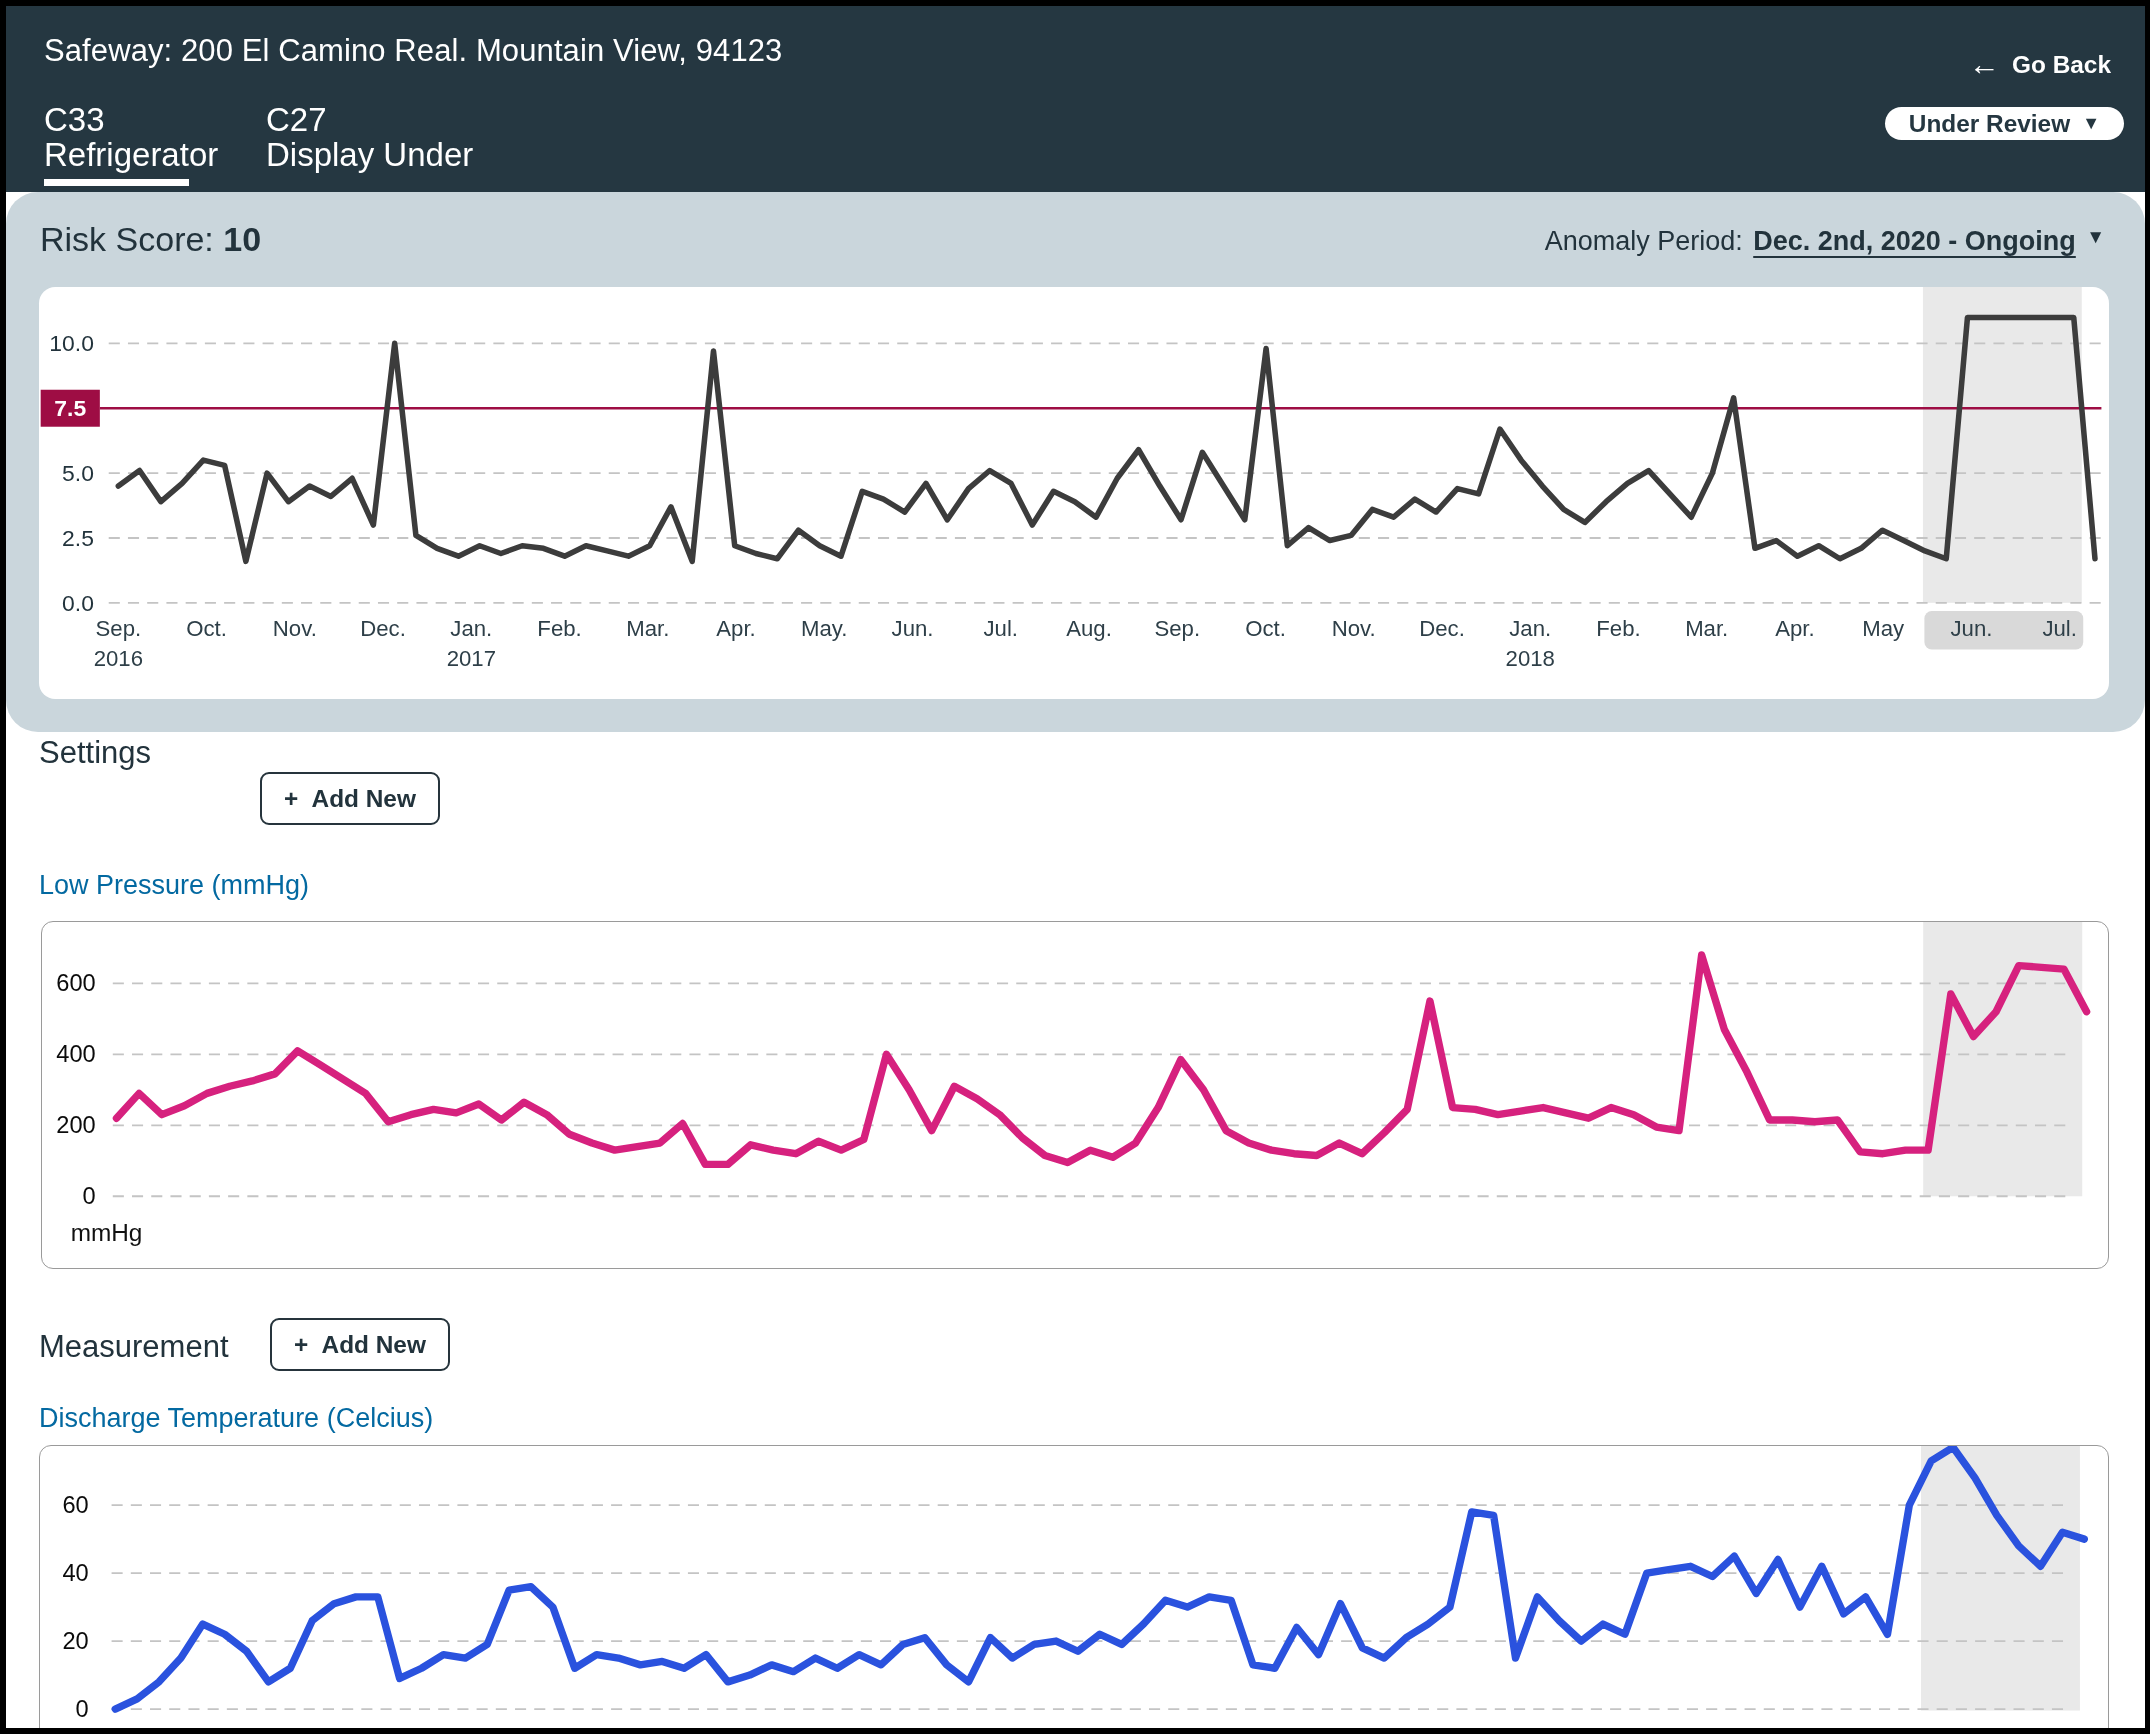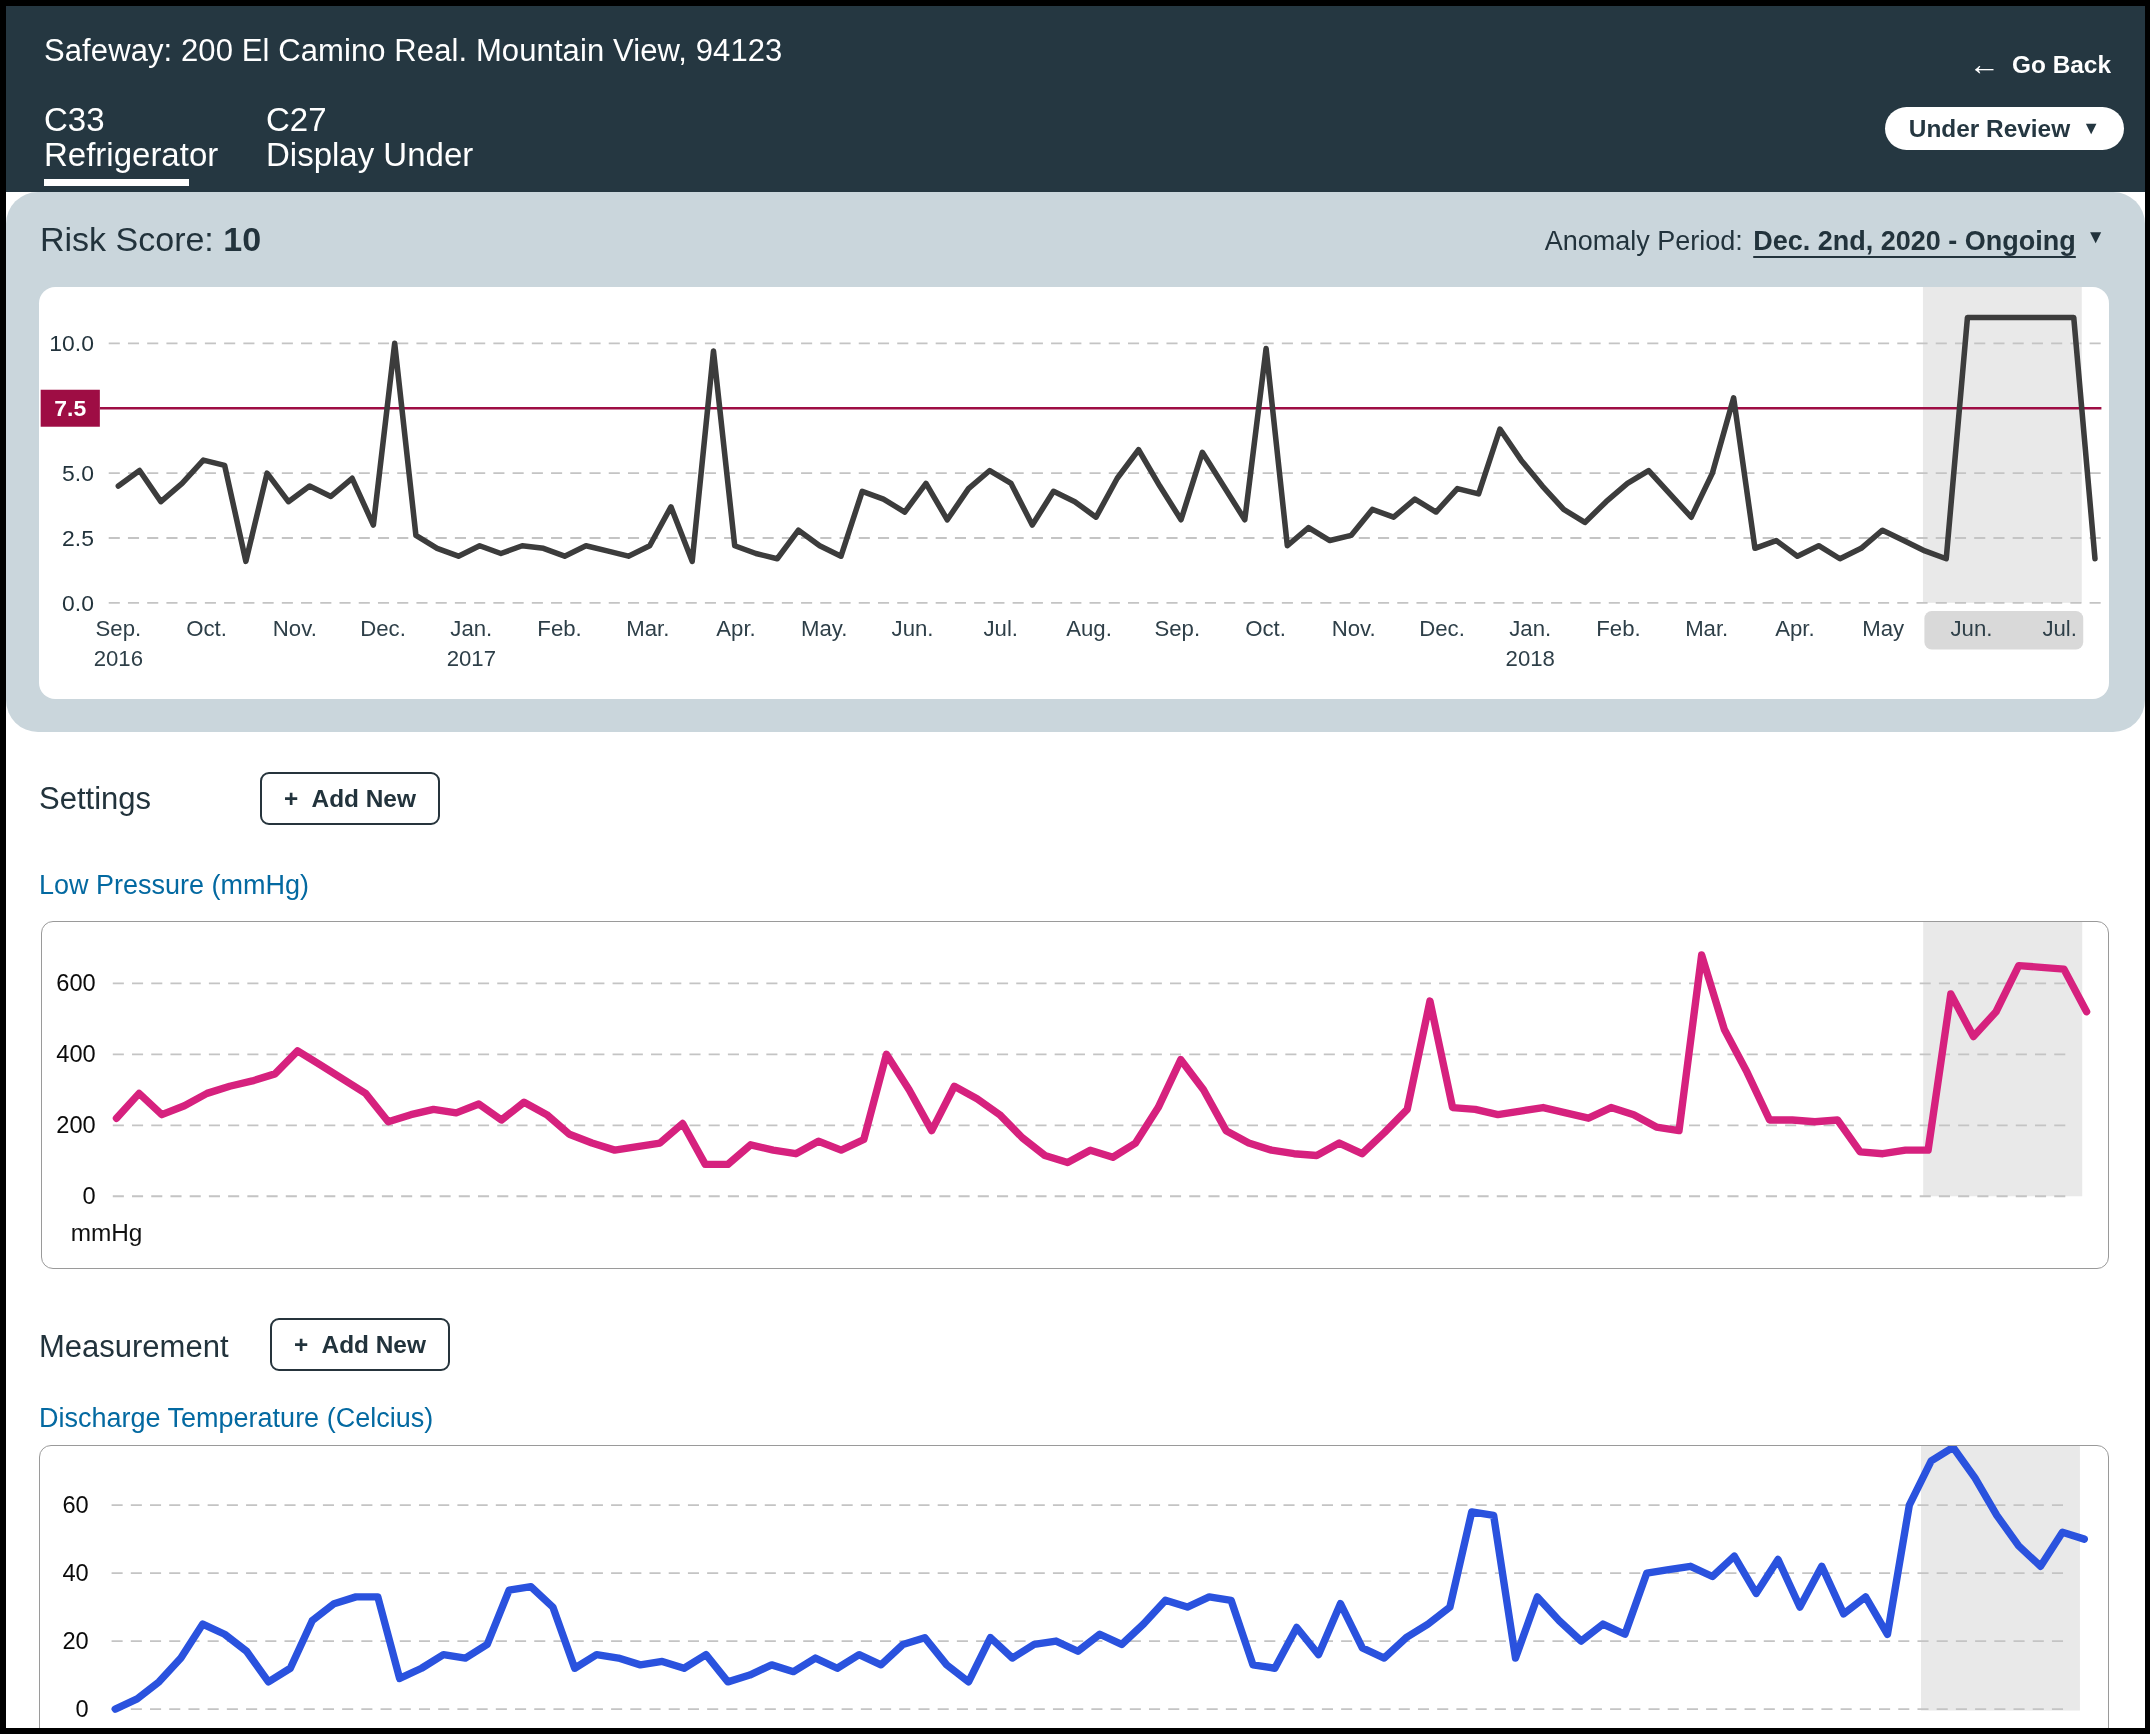--- a/index.html
+++ b/index.html
@@ -13,21 +13,21 @@
   
   .topbar{position:absolute;left:0;top:0;width:100%;height:186px;background:#253741;color:#fff;}
   .app-title{position:absolute;left:38px;top:27px;font-size:31px;font-weight:400;letter-spacing:0.1px;}
   .goback{position:absolute;right:34px;top:43px;display:flex;align-items:center;gap:12px;
           font-size:24.4px;font-weight:700;color:#fff;cursor:pointer;}
   .goback .arrow{font-size:31px;font-weight:400;line-height:1;}
   .tab{position:absolute;top:96px;font-size:33px;line-height:35px;font-weight:400;cursor:pointer;}
   .tab-c33{left:38px;}
   .tab-c27{left:260px;}
   .tab-underline{position:absolute;left:38px;top:173px;width:145px;height:7.4px;background:#fff;}
-  .status-pill{position:absolute;right:21px;top:101px;height:43px;background:#fff;color:#253741;
+  .status-pill{position:absolute;right:21px;top:101px;height:33px;background:#fff;color:#253741;
                border-radius:27px;display:flex;align-items:center;gap:12px;padding:0 24px;
                font-size:24.4px;font-weight:700;cursor:pointer;}
   .status-pill .tri{font-size:18px;}
 
   
   .risk-section{position:absolute;left:0;top:186px;width:100%;height:540px;background:#CAD6DC;border-radius:32px;}
   .risk-score{position:absolute;left:34px;top:28px;font-size:34px;color:#22333C;font-weight:400;}
   .risk-score b{font-weight:700;}
   .anomaly{position:absolute;right:40px;top:34px;display:flex;align-items:flex-start;gap:10.4px;
            font-size:27px;color:#22333C;}
@@ -125,21 +125,21 @@
           <text x="2254.4" y="472" text-anchor="middle" font-size="30" fill="#2E3F48">Mar.</text>
           <text x="2373.7" y="472" text-anchor="middle" font-size="30" fill="#2E3F48">Apr.</text>
           <text x="2493" y="472" text-anchor="middle" font-size="30" fill="#2E3F48">May</text>
           <text x="2612.2999999999997" y="472" text-anchor="middle" font-size="30" fill="#2E3F48">Jun.</text>
           <text x="2731.6" y="472" text-anchor="middle" font-size="30" fill="#2E3F48">Jul.</text>
           <path d="M107.0 269.1 L135.7 248.1 L164.5 290.2 L193.2 265.6 L221.9 234.1 L250.7 241.1 L279.4 370.9 L308.1 251.6 L336.9 290.2 L365.6 269.1 L394.3 283.2 L423.1 258.6 L451.8 321.8 L480.6 76.2 L509.3 335.8 L538.0 353.3 L566.8 363.9 L595.5 349.8 L624.2 360.3 L653.0 349.8 L681.7 353.3 L710.4 363.9 L739.2 349.8 L767.9 356.8 L796.6 363.9 L825.4 349.8 L854.1 297.2 L882.8 370.9 L911.6 86.7 L940.3 349.8 L969.0 360.3 L997.8 367.4 L1026.5 328.8 L1055.2 349.8 L1084.0 363.9 L1112.7 276.2 L1141.4 286.7 L1170.2 304.2 L1198.9 265.6 L1227.7 314.7 L1256.4 272.6 L1285.1 248.1 L1313.9 265.6 L1342.6 321.8 L1371.3 276.2 L1400.1 290.2 L1428.8 311.2 L1457.5 258.6 L1486.3 220.0 L1515.0 269.1 L1543.7 314.7 L1572.5 223.5 L1601.2 269.1 L1629.9 314.7 L1658.7 83.2 L1687.4 349.8 L1716.1 325.3 L1744.9 342.8 L1773.6 335.8 L1802.3 300.7 L1831.1 311.2 L1859.8 286.7 L1888.5 304.2 L1917.3 272.6 L1946.0 279.7 L1974.8 192.0 L2003.5 234.1 L2032.2 269.1 L2061.0 300.7 L2089.7 318.3 L2118.4 290.2 L2147.2 265.6 L2175.9 248.1 L2204.6 279.7 L2233.4 311.2 L2262.1 251.6 L2290.8 149.9 L2319.6 353.3 L2348.3 342.8 L2377.0 363.9 L2405.8 349.8 L2434.5 367.4 L2463.2 353.3 L2492.0 328.8 L2520.7 342.8 L2549.4 356.8 L2578.2 367.4 L2606.9 41.1 L2635.6 41.1 L2664.4 41.1 L2693.1 41.1 L2721.9 41.1 L2750.6 41.1 L2779.3 367.4" fill="none" stroke="#3C3C3C" stroke-width="7.5" stroke-linejoin="round" stroke-linecap="round"></path>
         </svg>
     </div>
   </div>
 
-  <div class="section-heading" style="top:775px;">Settings</div>
+  <div class="section-heading" style="top:729px;">Settings</div>
   <button class="addnew-btn" style="left:254px;top:766px;">
     <span>+</span>
     <span>Add New</span>
   </button>
 
   <div class="chart-label" style="top:864px;">Low Pressure (mmHg)</div>
   <div class="chart-card" style="top:915px;width:2066px;height:346px;">
     <svg width="2066" height="346" viewBox="0 0 2793 468">
         <rect x="2543.775" y="0" width="215.0999999999999" height="371" fill="#E9E9E9"></rect>
         <line x1="95" x2="2740" y1="371" y2="371" stroke="#C4C4C4" stroke-width="2.5" stroke-dasharray="15 11"></line>

